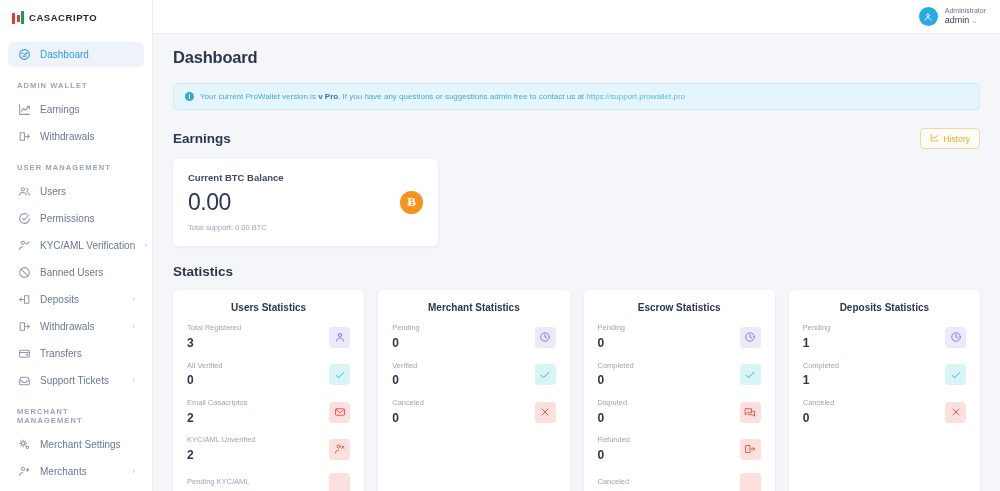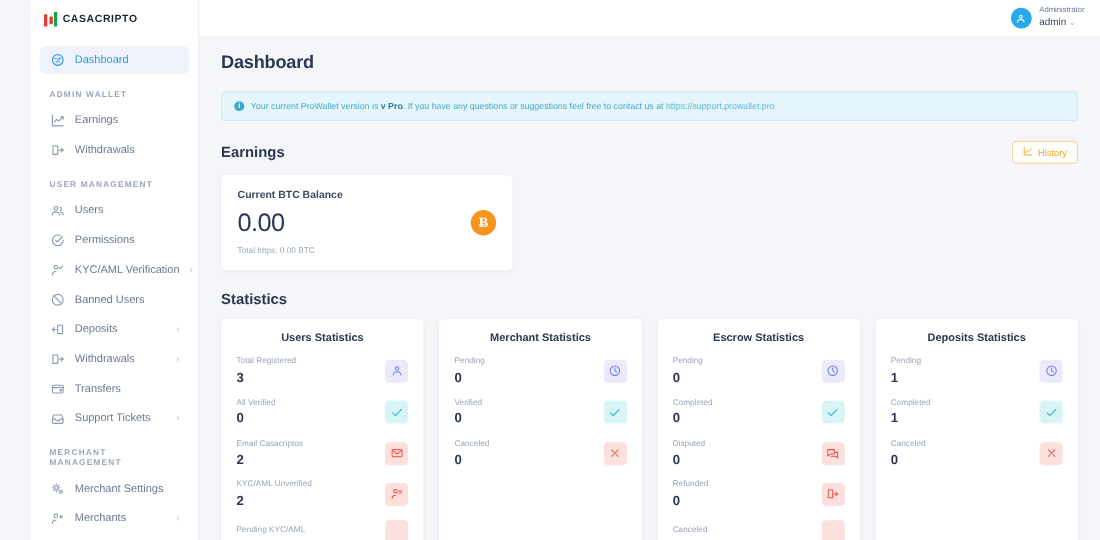--- a/index.html
+++ b/index.html
@@ -13,21 +13,20 @@
   .app { display: flex; width: 1000px; height: 491px; }
 
   
   .sidebar {
     width: 153px; height: 491px;
     background: #ffffff;
     border-right: 1px solid #eceef3;
     flex: 0 0 153px;
     overflow: hidden;
     position: relative;
-    margin-left: 28px;
   }
   .logo-row {
     height: 34px;
     display: flex; align-items: center;
     padding: 0 12px;
     gap: 5px;
   }
   .logo-mark { display: flex; align-items: flex-end; gap: 1.5px; height: 13px; }
   .logo-mark i { display: block; width: 3px; border-radius: 0.5px; }
   .logo-mark i.r1 { height: 11px; background: #e23b32; }
@@ -347,41 +346,41 @@
         </span>
       </div>
     </header>
 
     <div class="content">
 
       <h1 class="page-title">Dashboard</h1>
 
       <div class="alert">
         <span class="i-badge">i</span>
-        <span><span>Your current ProWallet version is</span> <b>v Pro</b><span>. If you have any questions or suggestions feel free to contact us at</span> <a href="#">https://support.prowallet.pro</a></span>
+        <span><span>Your current ProWallet version is</span> <b>v Pro</b><span>. If you have any questions or suggestions admin free to contact us at</span> <a href="#">https://support.prowallet.pro</a></span>
       </div>
 
       <div class="sec-head">
         <h2 class="sec-title">Earnings</h2>
         <button class="btn-history">
           <span>
             <svg width="9" height="9" viewBox="0 0 24 24" fill="none" stroke="#f0a826" stroke-width="2.2" stroke-linecap="round" stroke-linejoin="round">
               <path d="M3 3v18h18"></path>
                 <path d="M6 15l4-5 3.5 3L21 6"></path>
             </svg>
           </span>
           <span>History</span>
         </button>
       </div>
 
       <div class="balance-card">
         <div>
           <div class="bal-label">Current BTC Balance</div>
           <div class="bal-value">0.00</div>
-          <div class="bal-total">Total https: 0.00 BTC</div>
+          <div class="bal-total">Total support: 0.00 BTC</div>
         </div>
         <div class="btc-coin">Ƀ</div>
       </div>
 
       <div class="sec-head">
         <h2 class="sec-title">Statistics</h2>
       </div>
 
       <div class="stats-grid" id="stats-root">
           <div class="stat-card">

